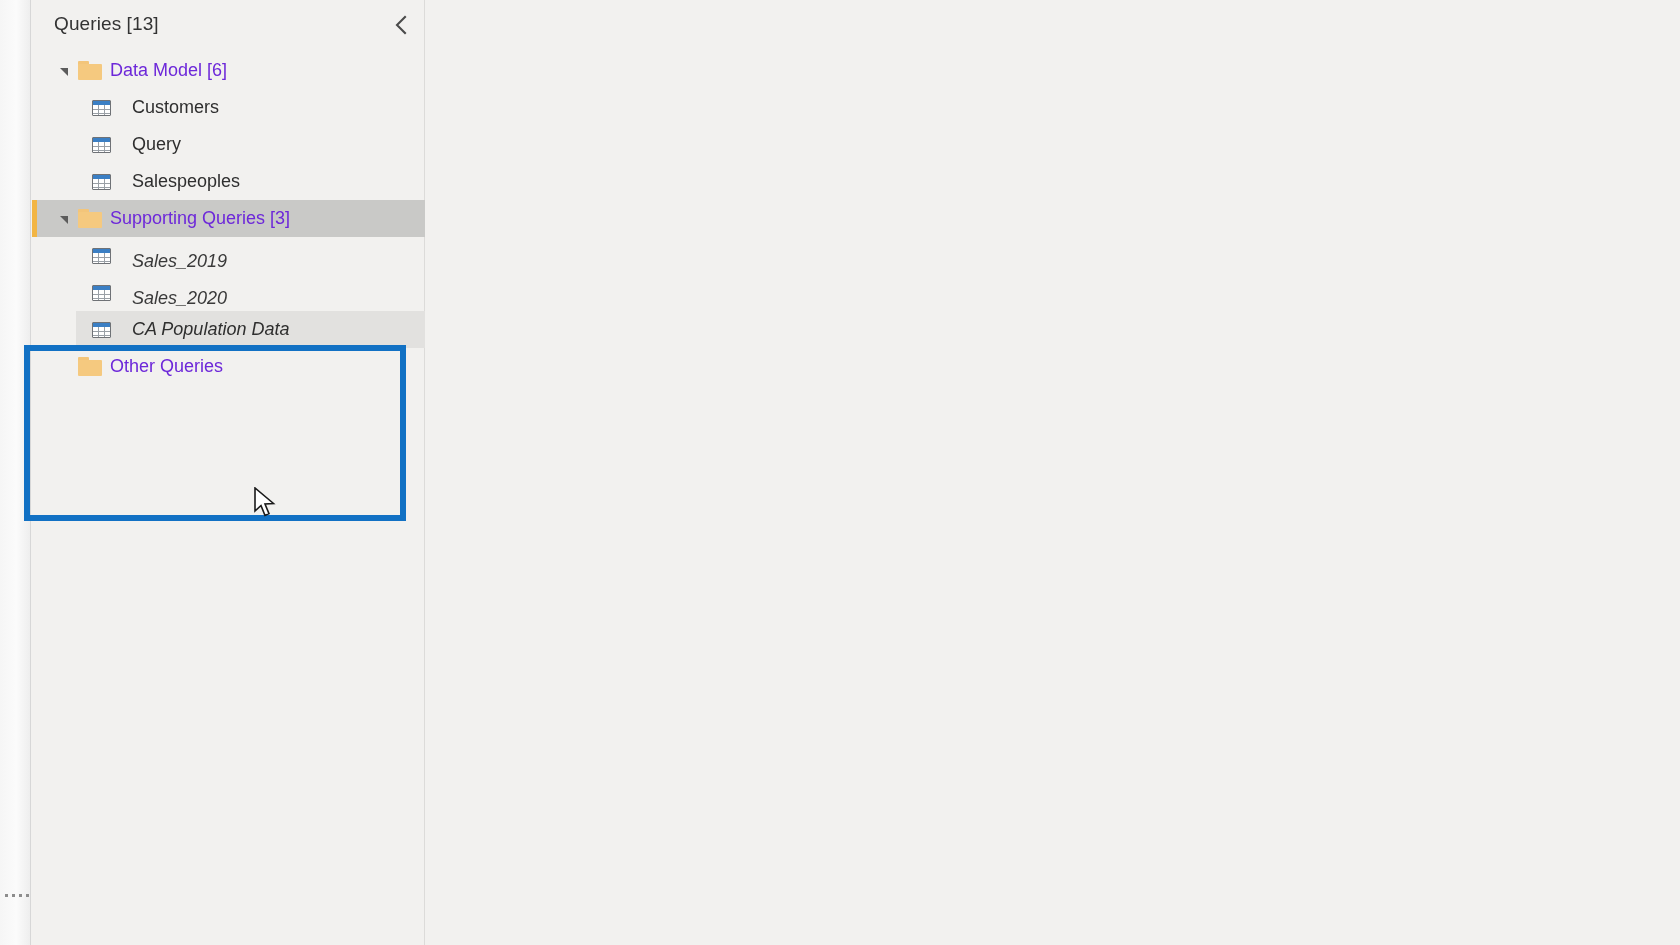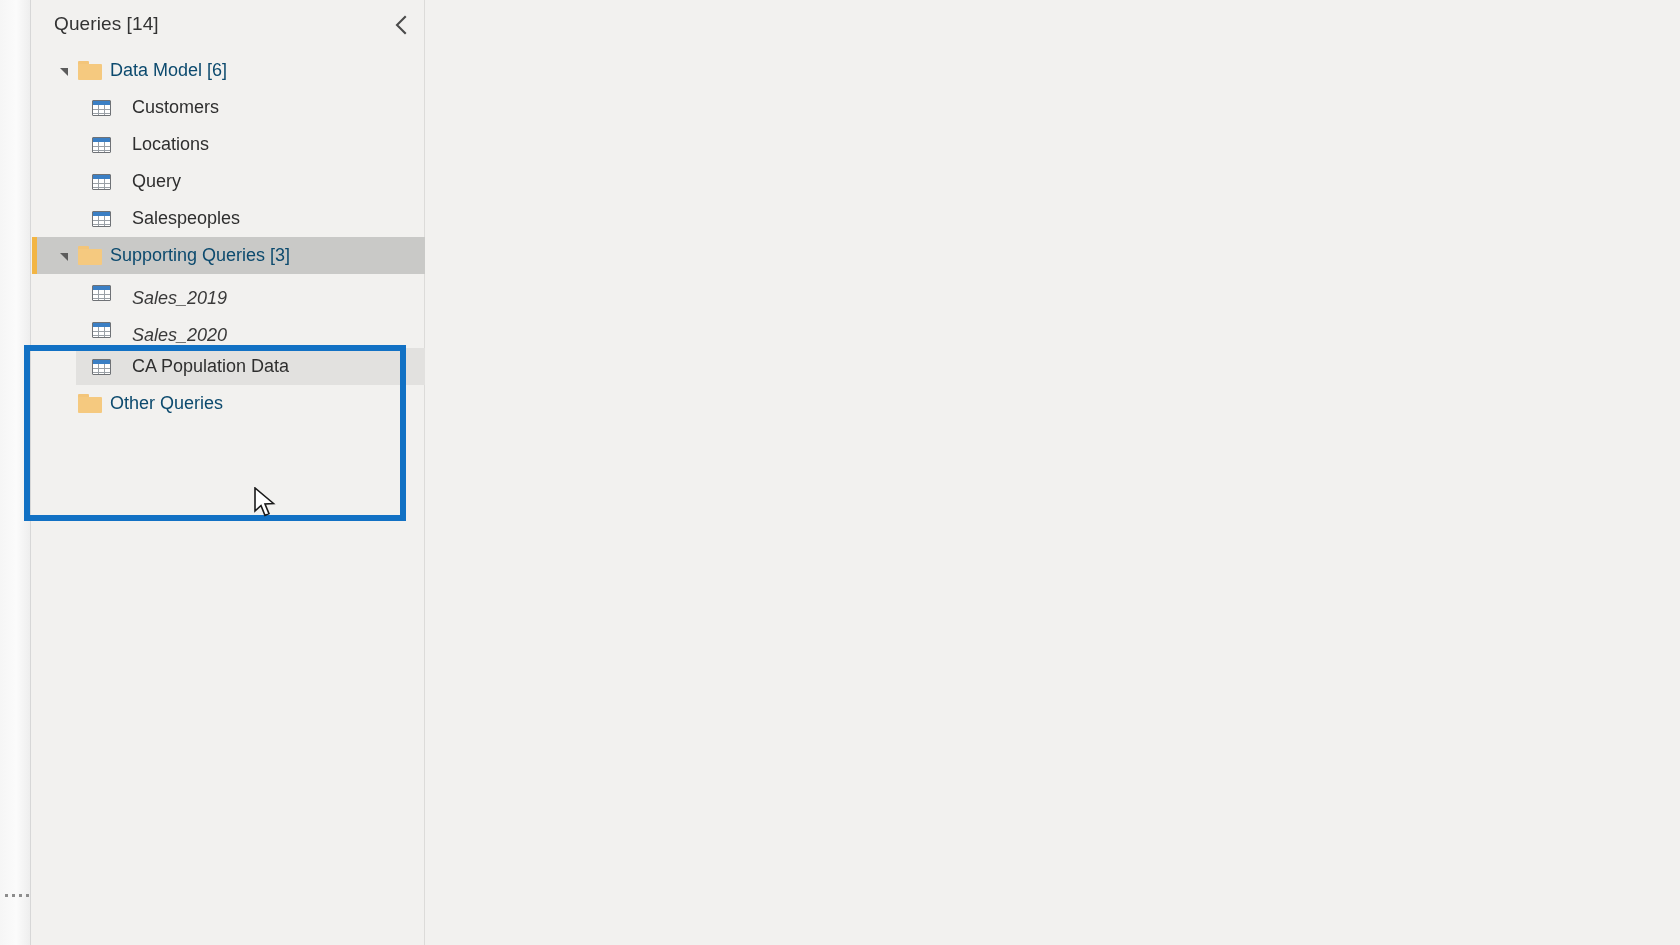--- a/index.html
+++ b/index.html
@@ -60,21 +60,21 @@
   }
   .folder-ico .tab {
     position:absolute; left:0; top:0; width:11px; height:4px;
     background:#f3c57a; border-radius:1px 1px 0 0;
   }
   .folder-ico .body {
     position:absolute; left:0; top:3px; width:24px; height:16px;
     background:#f5c97f; border-radius:1px;
   }
   .folder-label {
-    position:absolute; left:78px; font-size:18px; color:#0c4a6e;
+    position:absolute; left:78px; font-size:18px; color:#6d28d9;
   }
 
   .leaf-row .tbl-ico {
     position:absolute; left:60px; width:19px; height:16px;
     border:1px solid #6f7276; background:#ffffff; border-radius:1px;
   }
   .tbl-ico .hdr {
     position:absolute; left:0; top:0; right:0; height:4px;
     background:#3b7fc4;
   }
@@ -96,21 +96,21 @@
   .row.selected .accent {
     position:absolute; left:0; top:0; width:5px; height:100%;
     background:#f2b544;
   }
   
   .row.hovered .hover-bg {
     position:absolute; left:44px; top:0; right:0; height:100%;
     background:#e2e1df;
   }
   .row.hovered .tbl-ico,
-  .row.hovered .leaf-label { z-index:2; }
+  .row.hovered .leaf-label { z-index:2;font-style:italic; }
 
   
   .highlight-rect {
     position:absolute; left:24px; top:345px;
     width:382px; height:176px;
     border:6px solid #1271c4;
     pointer-events:none; z-index:30;
   }
 
   
@@ -132,21 +132,21 @@
         <i></i>
         <i></i>
         <i></i>
         <i></i>
     </div>
   </div>
 
   <div class="pane">
 
     <div class="pane-header">
-      <div class="pane-title">Queries [14]</div>
+      <div class="pane-title">Queries [13]</div>
       <div class="collapse-btn">
         <svg width="17" height="22" viewBox="0 0 17 22">
           <polyline points="12,3 4,11 12,19" fill="none" stroke="#4a4a4a" stroke-width="2.1" stroke-linecap="square" stroke-linejoin="miter"></polyline>
         </svg>
       </div>
     </div>
 
     <div class="tree" id="tree">
         <div class="row folder-row">
           <span class="twisty">
@@ -171,30 +171,20 @@
           <span class="leaf-label">Customers</span>
         </div>
         <div class="row leaf-row">
           <span class="tbl-ico">
             <span class="hdr"></span>
             <span class="g gv1"></span>
             <span class="g gv2"></span>
             <span class="g gh1"></span>
             <span class="g gh2"></span>
           </span>
-          <span class="leaf-label">Locations</span>
-        </div>
-        <div class="row leaf-row">
-          <span class="tbl-ico">
-            <span class="hdr"></span>
-            <span class="g gv1"></span>
-            <span class="g gv2"></span>
-            <span class="g gh1"></span>
-            <span class="g gh2"></span>
-          </span>
           <span class="leaf-label">Query</span>
         </div>
         <div class="row leaf-row">
           <span class="tbl-ico">
             <span class="hdr"></span>
             <span class="g gv1"></span>
             <span class="g gv2"></span>
             <span class="g gh1"></span>
             <span class="g gh2"></span>
           </span>

